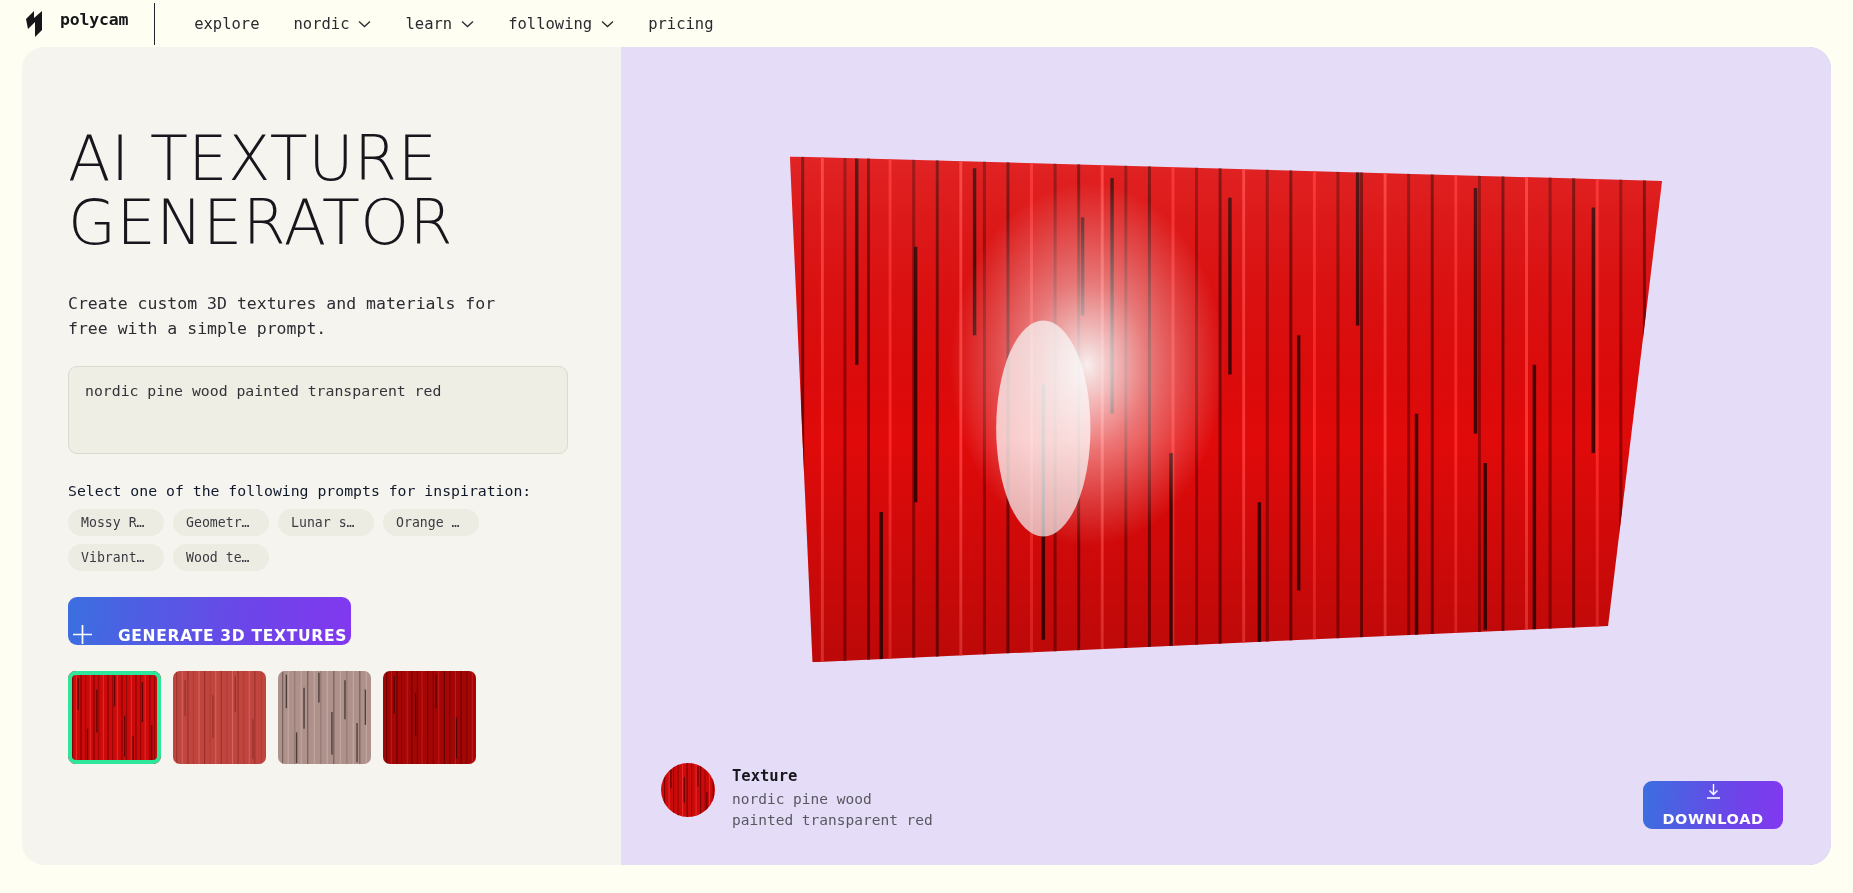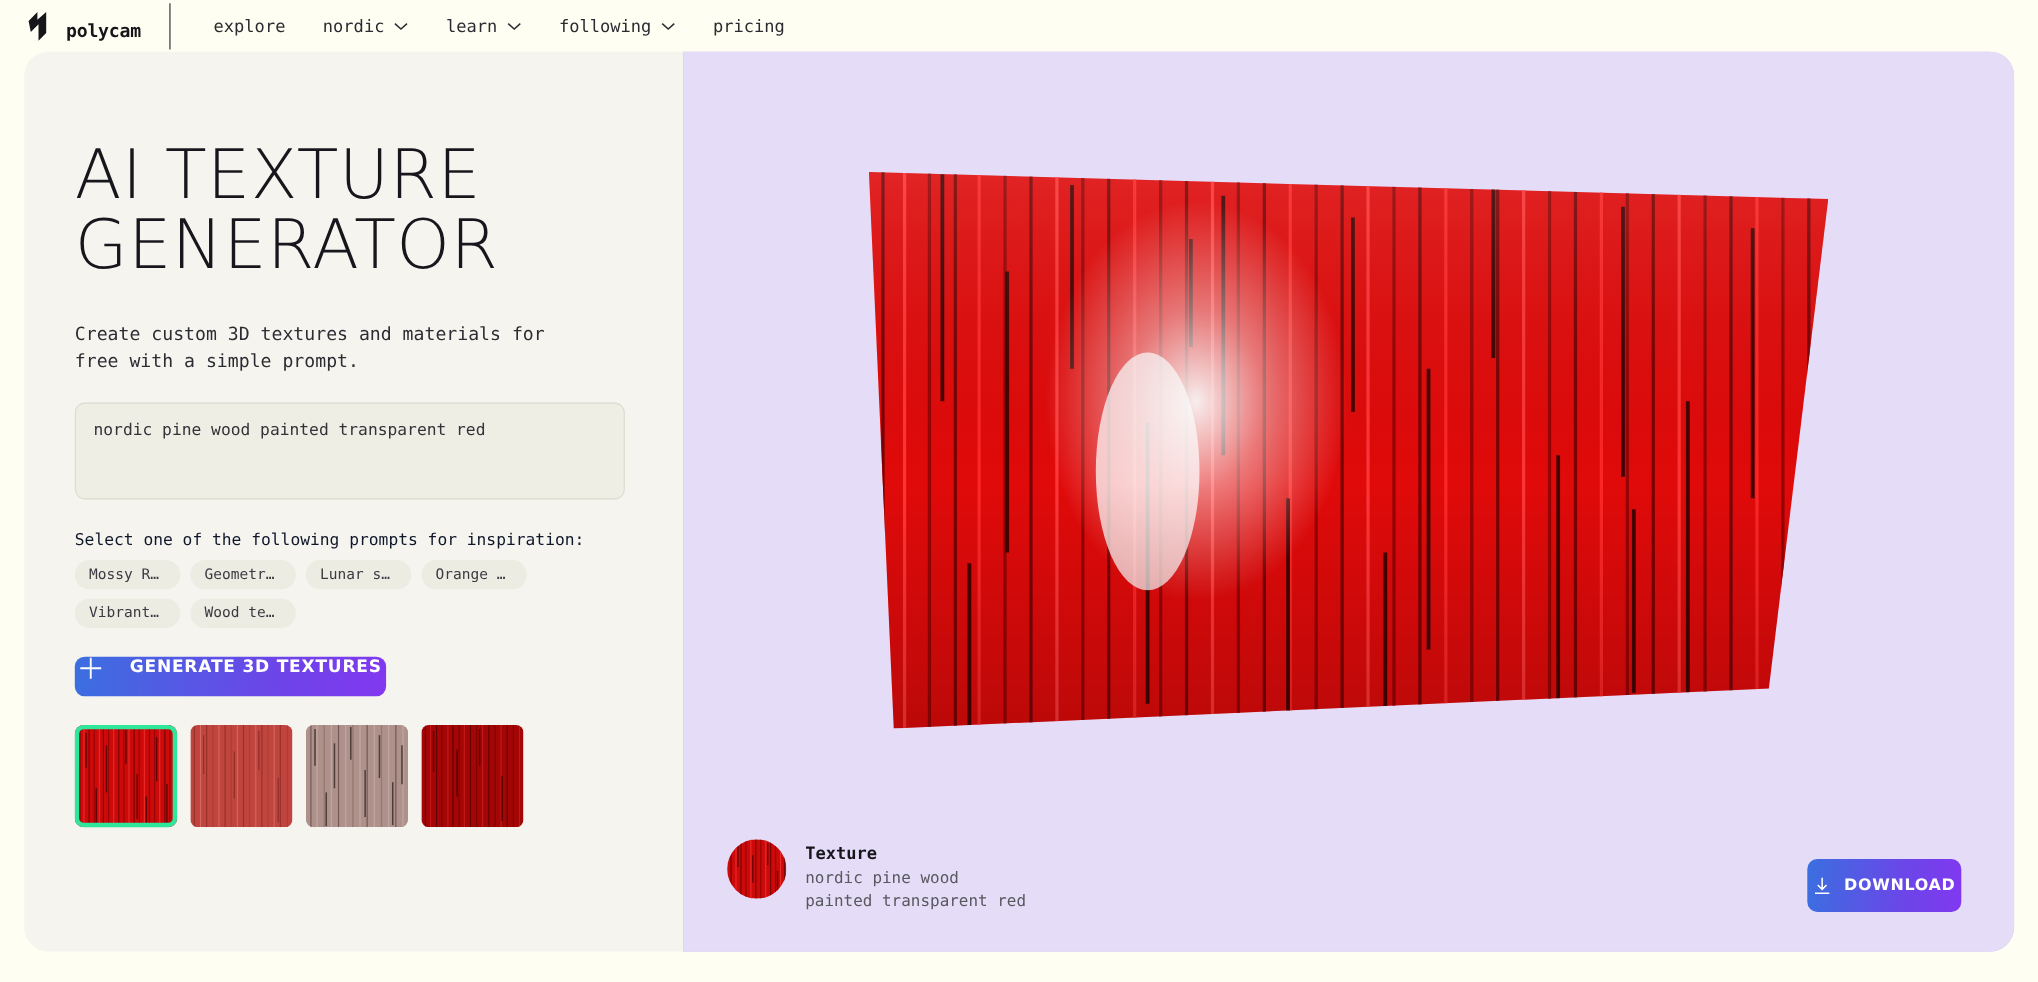--- a/index.html
+++ b/index.html
@@ -13,21 +13,21 @@
   
   .nav {
     height: 47px;
     display: flex;
     align-items: center;
     padding-left: 22px;
     background: #FFFEF2;
   }
   .brand {
     display: flex;
-    align-items: flex-end;
+    align-items: flex-start;
     gap: 12px;
     padding-right: 26px;
   }
   .logo-mark { width: 26px; height: 28px; display: block; }
   .brand-name {
     font-size: 16.5px;
     font-weight: 700;
     color: #16161a;
     letter-spacing: -0.2px;
   }
@@ -125,31 +125,31 @@
     color: #3a3a42;
     cursor: pointer;
     white-space: nowrap;
     max-width: 96px;
     overflow: hidden;
     text-overflow: ellipsis;
   }
   .btn-generate {
     margin-top: 26px;
     width: 283px;
-    height: 36px;
+    height: 48px;
     border: none;
     border-radius: 9px;
     background: linear-gradient(95deg, #3B6FE0 0%, #6B46E8 62%, #8238F0 100%);
     color: #fff;
     font-family: "DejaVu Sans", "Liberation Sans", sans-serif;
     font-weight: 700;
     font-size: 15.5px;
     letter-spacing: 0.7px;
     display: flex;
-    align-items: flex-start;
+    align-items: flex-end;
     justify-content: center;
     gap: 25px;
     cursor: pointer;
   }
   .plus-icon { width: 21px; height: 21px; display: block; }
 
   .thumbs {
     margin-top: 26px;
     display: flex;
     gap: 12px;
@@ -217,20 +217,21 @@
     font-family: "DejaVu Sans", "Liberation Sans", sans-serif;
     font-weight: 700;
     font-size: 14.5px;
     letter-spacing: 0.6px;
     display: flex;
     align-items: center;
     justify-content: center;
     gap: 11px;
     cursor: pointer;
     z-index: 4;
+    flex-direction: column;
   }
   .dl-icon { width: 17px; height: 17px; display: block; }
 </style>
 </head>
 <body>
 
 <div class="nav">
   <div class="brand">
     <span>
       <svg class="logo-mark" viewBox="0 0 26 28">

